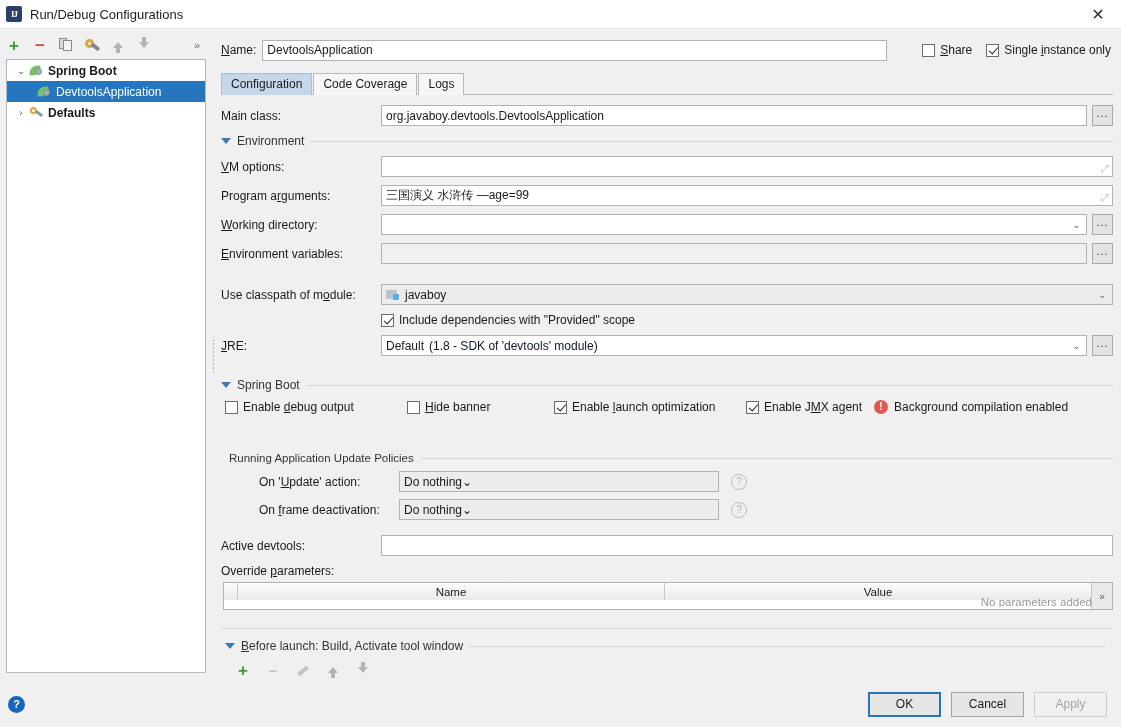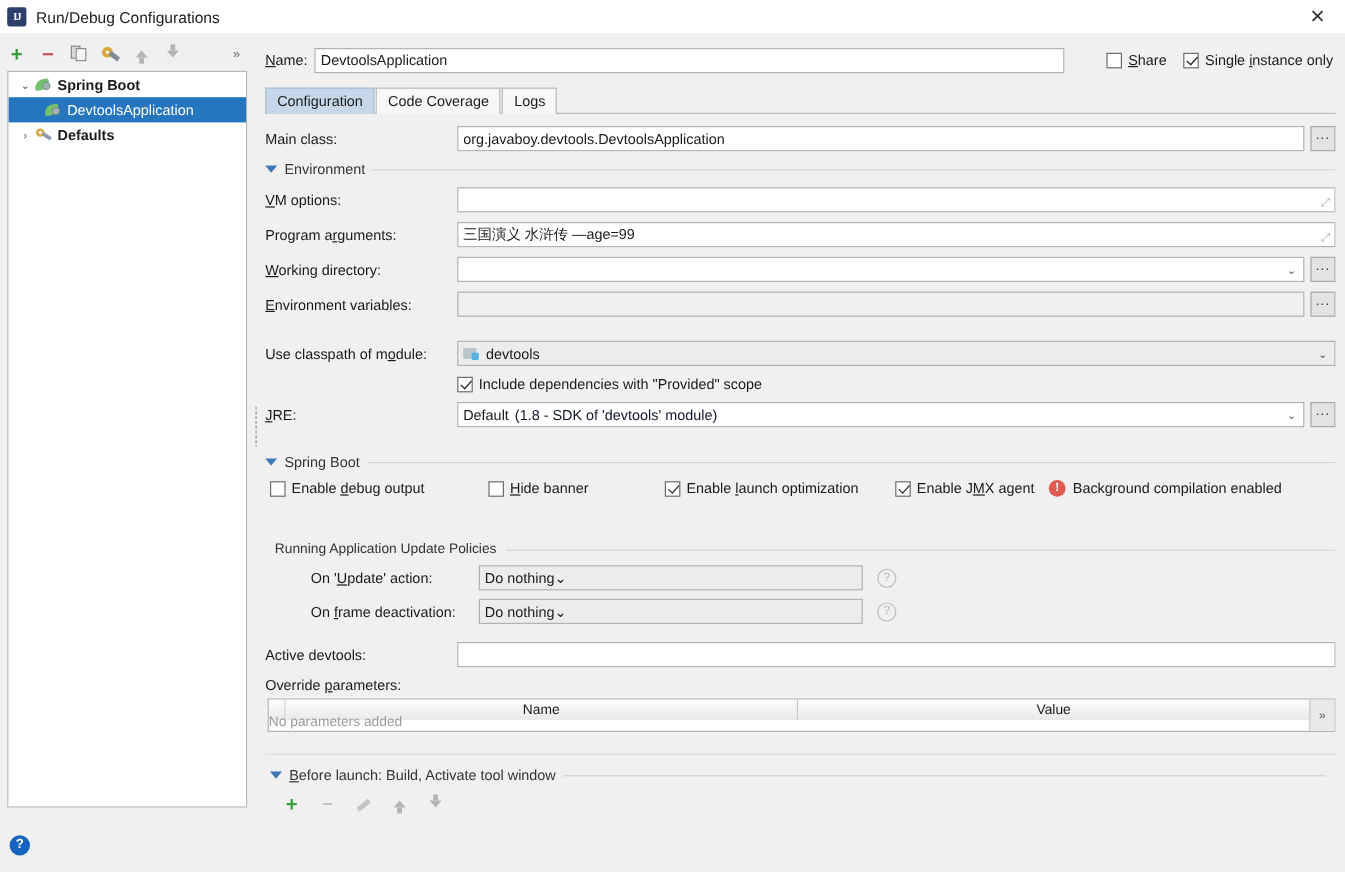--- a/index.html
+++ b/index.html
@@ -583,21 +583,21 @@
     align-items: center;
     justify-content: center;
     font-size: 10px;
     color: #555;
     cursor: default;
   }
   .empty-text {
     position: absolute;
     left: 0; right: 20px;
     top: 13px;
-    text-align: left;
+    text-align: right;
     font-size: 11.5px;
     color: #9a9a9a;
     pointer-events: none;
     overflow: hidden;
     height: 11px;
   }
 
   
   .before-launch {
     flex: 0 0 auto;
@@ -805,21 +805,21 @@
           </div>
         </div>
 
         <div style="height:12px"></div>
 
         <div class="row">
           <span class="lbl w160">Use classpath of m<span class="u">o</span>dule:</span>
           <div class="field">
             <div class="combo gray">
               <span class="module-icon"></span>
-              <span>devtools</span>
+              <span>javaboy</span>
               <span class="chev">⌄</span>
             </div>
           </div>
         </div>
 
         <div class="row">
           <span class="lbl w160"></span>
           <span class="chk">
             <span class="box checked"></span>
             <span>Include dependencies with "Provided" scope</span>
@@ -933,15 +933,20 @@
               <span class="arrow-down"></span>
             </span>
         </div>
       </div>
 
     </div>
   </div>
 
   <div class="bottombar">
     <span class="help-btn">?</span>
+    <div class="btns">
+      <span class="btn default">OK</span>
+      <span class="btn">Cancel</span>
+      <span class="btn disabled">Apply</span>
+    </div>
   </div>
 
 </div>
 
 </body></html>

